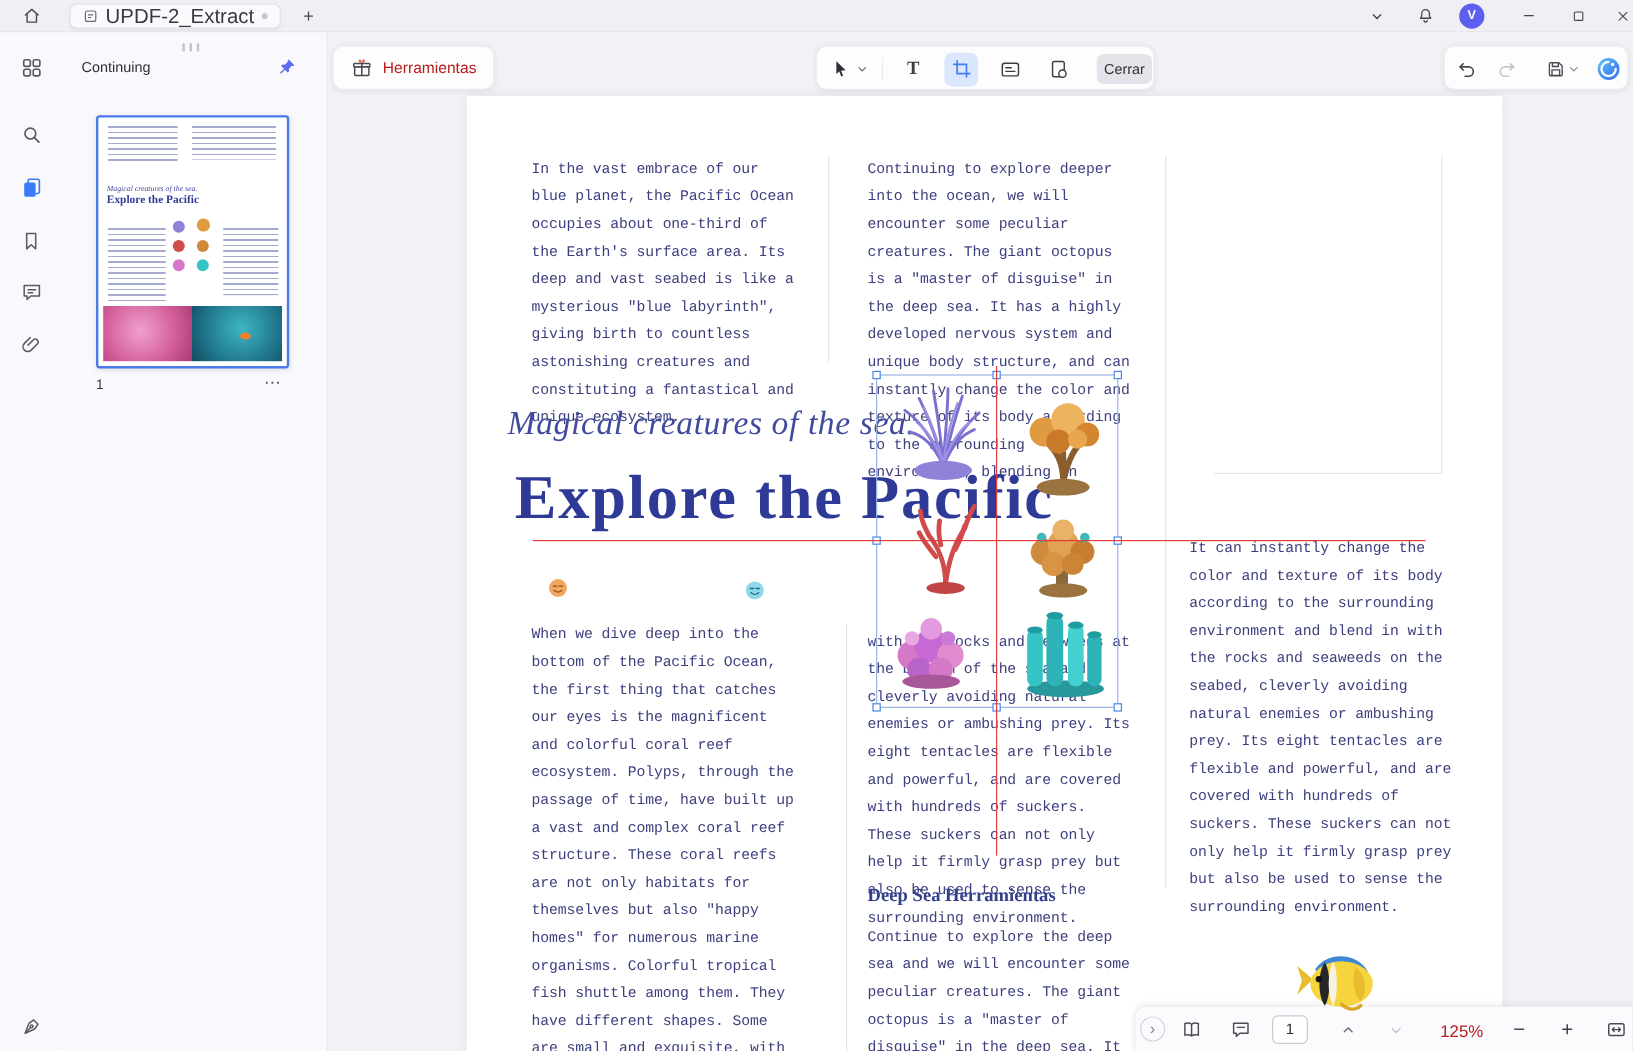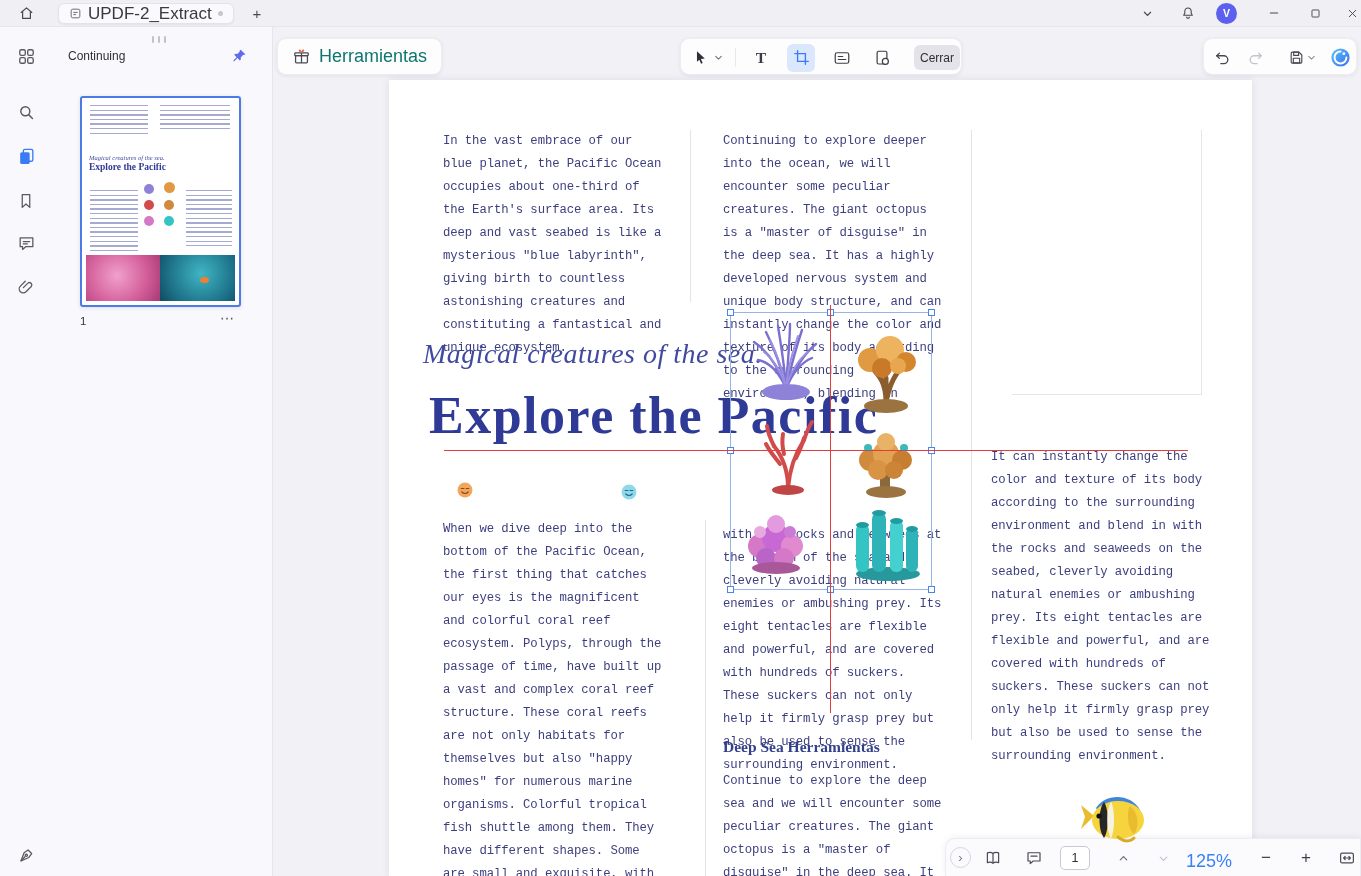--- a/index.html
+++ b/index.html
@@ -34,21 +34,21 @@
   .t-title{position:absolute;left:7px;top:64px;width:150px;font-family:"Liberation Serif",serif;font-weight:bold;font-size:9.5px;color:#2f3a96;white-space:nowrap;overflow:hidden}
   .t-dot{position:absolute;border-radius:50%}
   .t-photo{position:absolute;left:4px;bottom:4px;height:46px}
   .thumb-pageno{position:absolute;left:28px;top:288px;font-size:11.5px;color:#3a3a42}
   .thumb-more{position:absolute;left:168px;top:283px;font-size:14px;color:#55555e;letter-spacing:1px}
 
   
   .ws{position:absolute;left:273px;top:27px;right:0;bottom:0;background:#f2f1f6;overflow:hidden}
   .pill{position:absolute;top:11px;height:37px;background:#fdfdfe;border:1px solid #ececf2;border-radius:9px;box-shadow:0 1px 4px rgba(40,40,80,.08)}
   .tools-pill{left:4px;display:flex;align-items:center;gap:8px;padding:0 14px}
-  .tools-label{font-size:18px;color:#0f766e}
+  .tools-label{font-size:13px;color:#b91c1c}
   .center-pill{left:407px;width:282px}
   .right-pill{right:4px;width:154px}
   .ct-btn{position:absolute;top:4.5px;width:28px;height:28px;display:flex;align-items:center;justify-content:center;color:#3c3c44;border-radius:6px}
   .ct-btn.active{background:#dbe7fc;color:#3b7cf6}
   .t-glyph{font-size:15.5px;font-weight:bold;font-family:"Liberation Serif",serif}
   .ct-divider{position:absolute;left:54px;top:9px;width:1px;height:19px;background:#e8e8ee}
   .close-btn{position:absolute;left:233px;top:6px;width:46px;height:25px;background:#e3e3e9;border-radius:6px;font-size:12px;color:#2f2f33;display:flex;align-items:center;justify-content:center}
 
   
   .page{position:absolute;left:116px;top:53px;width:863px;height:796px;background:#fff;box-shadow:0 0 8px rgba(60,60,100,.10);overflow:hidden}
@@ -67,21 +67,21 @@
   .h.sw{left:-4px;bottom:-4px}.h.s{left:calc(50% - 4px);bottom:-4px}.h.se{right:-4px;bottom:-4px}
   .guide-v{position:absolute;left:441px;top:225px;width:1px;height:408px;background:#e23c3c;z-index:4}
   .guide-h{position:absolute;left:55px;top:370px;width:744px;height:1px;background:#e23c3c;z-index:4}
   .fish{position:absolute;left:689px;top:706px;z-index:1}
 
   
   .bbar{position:absolute;left:672px;bottom:0;right:0;height:38px;background:#fbfbfe;border:1px solid #ececf2;border-bottom:none;border-top-left-radius:10px;box-shadow:0 -1px 6px rgba(50,50,80,.08)}
   .bb-item{position:absolute;top:8px;width:22px;height:22px;display:flex;align-items:center;justify-content:center;color:#4a4a54}
   .collapse-btn{left:4px;border:1px solid #d5d5dc;border-radius:50%;width:21px;height:21px;color:#7a7a85;font-size:13px;line-height:1}
   .page-input{position:absolute;left:114px;top:7px;width:30px;height:24px;border:1px solid #c9c9d2;border-radius:5px;background:#fff;text-align:center;font-size:12.5px;color:#2e2e34;font-family:"Liberation Sans",sans-serif}
-  .zoom-label{position:absolute;left:240px;top:12px;width:50px;text-align:left;font-size:18px;color:#3b82f6}
+  .zoom-label{position:absolute;left:240px;top:12px;width:50px;text-align:right;font-size:14px;color:#b91c1c}
   .glyph-btn{font-size:17px;color:#3f3f48}
 </style>
 </head>
 <body>
 
 <div class="app">
 
   <div class="titlebar">
     <div class="tb-home">
       <svg width="17" height="17" viewBox="0 0 24 24" fill="none" stroke="currentColor" stroke-width="1.7" stroke-linecap="round" stroke-linejoin="round">

